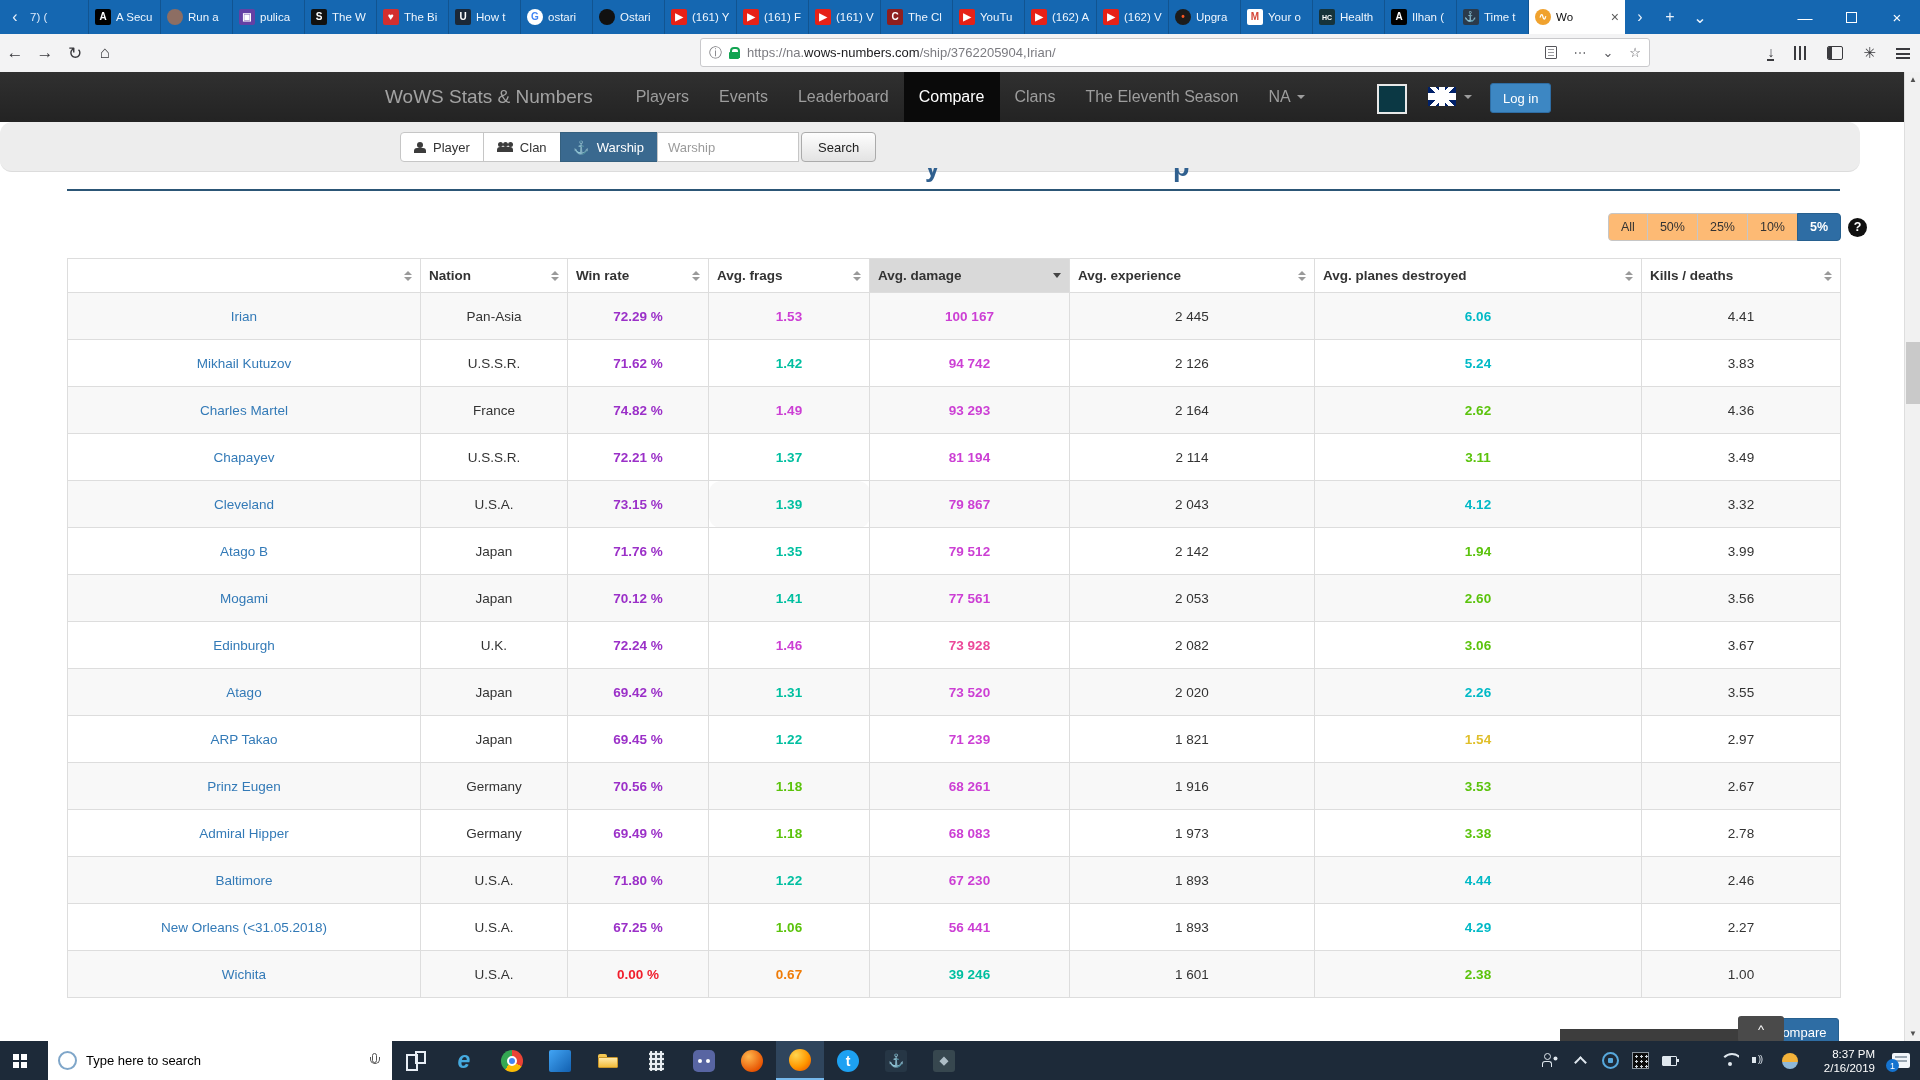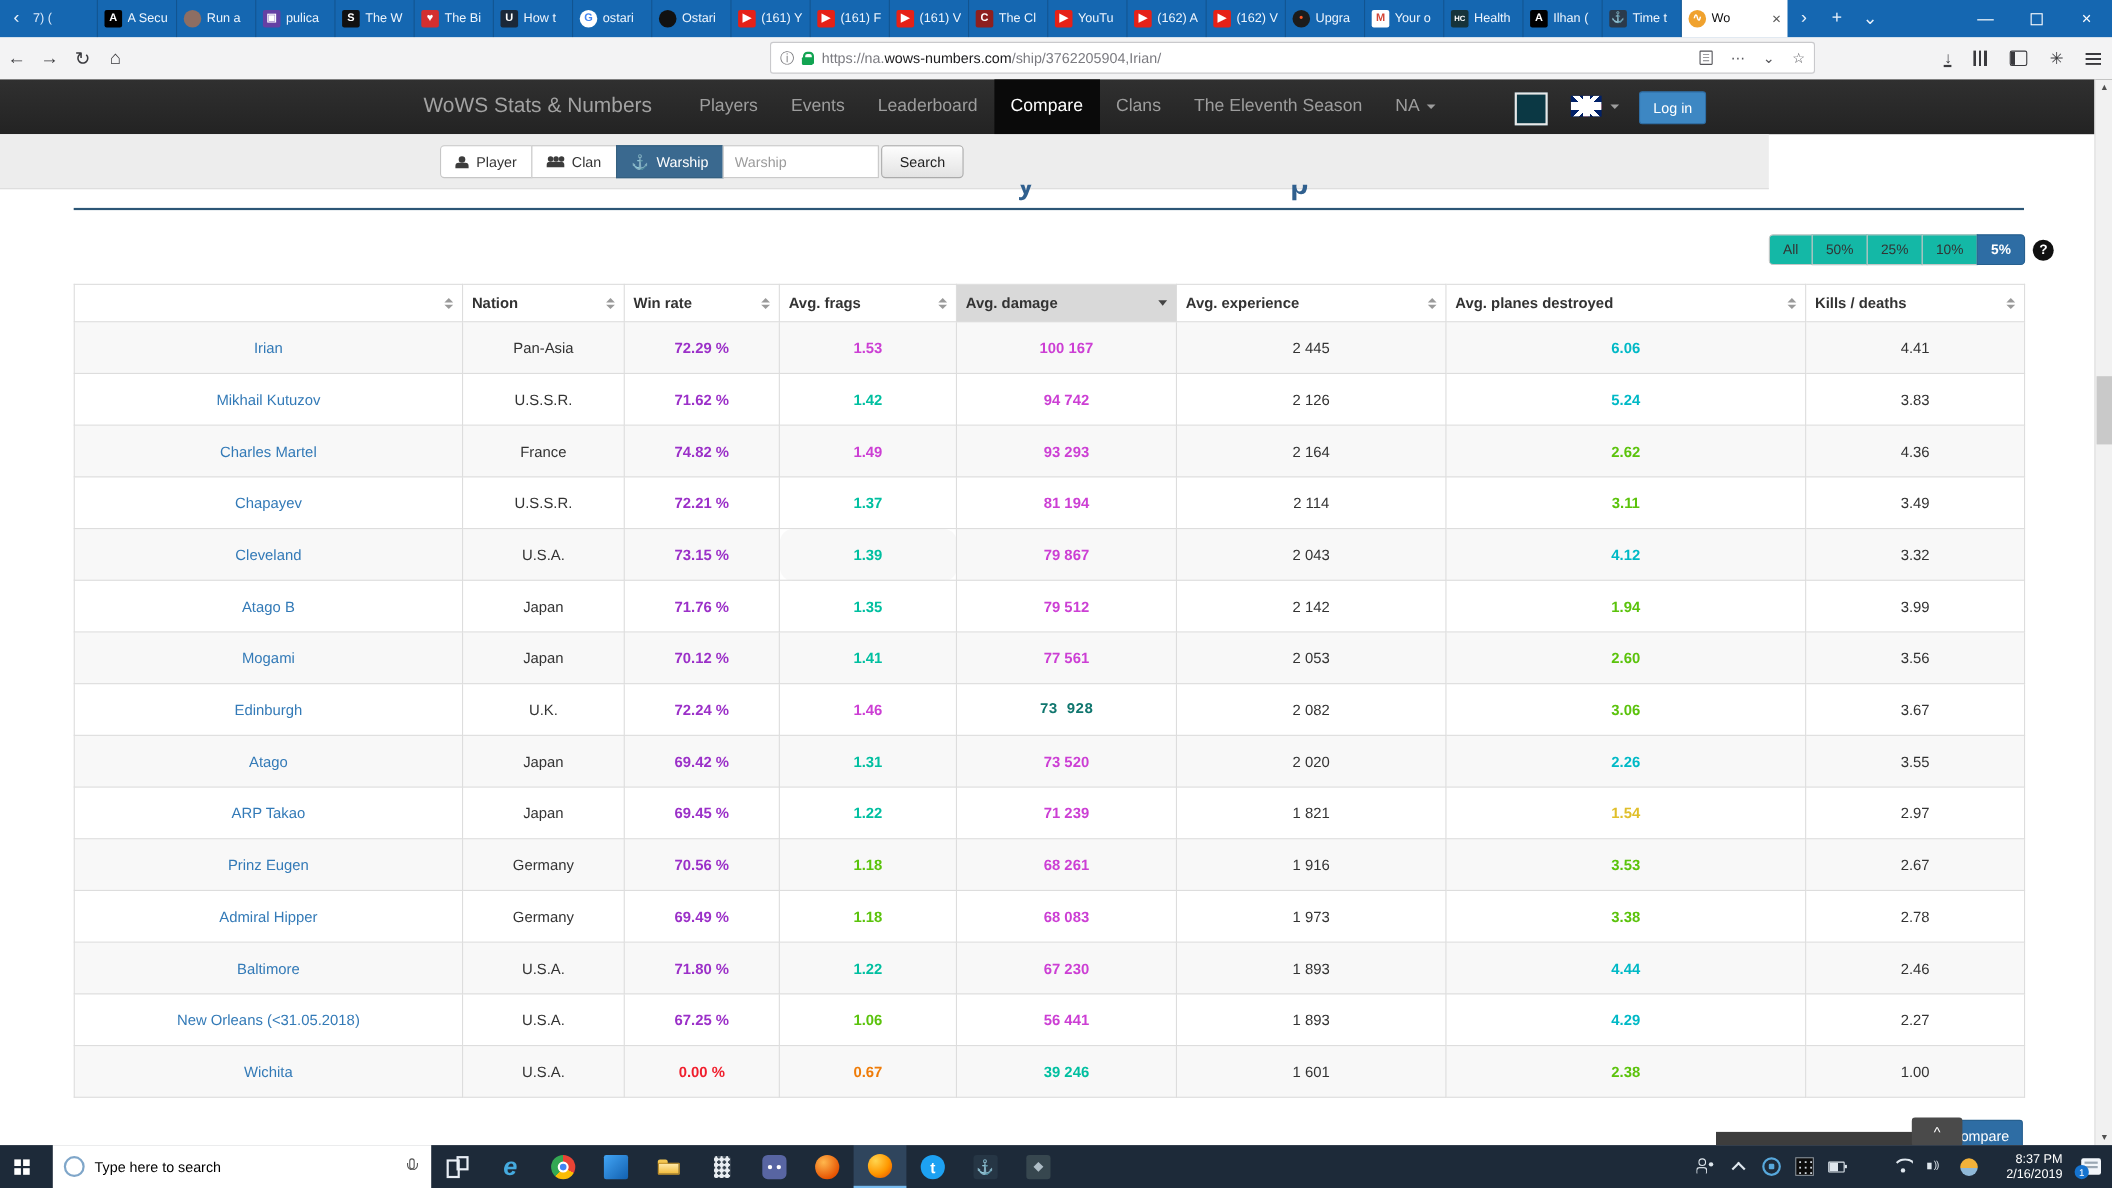--- a/index.html
+++ b/index.html
@@ -66,21 +66,21 @@
                 linear-gradient(-45deg,transparent 44%,#fff 44% 56%,transparent 56%);}
   .flagbox::after{content:"";position:absolute;inset:0;
      background:linear-gradient(90deg,transparent 38%,#fff 38% 62%,transparent 62%),
                 linear-gradient(0deg,transparent 30%,#fff 30% 70%,transparent 70%),
                 linear-gradient(90deg,transparent 43%,#c8102e 43% 57%,transparent 57%),
                 linear-gradient(0deg,transparent 38%,#c8102e 38% 62%,transparent 62%);}
   .flagcaret{position:absolute;left:1464px;top:23px;}
   .loginbtn{position:absolute;left:1490px;top:11px;height:28px;padding:0 12px;background:#3d87c3;
             border:1px solid #2e6da4;border-radius:3px;color:#fff;font-size:13px;display:flex;align-items:center;}
 
-  .searchband{position:absolute;top:50px;left:0;width:1608px;height:49px;background:#ededed;border-bottom:1px solid #dcdcdc;}
+  .searchband{position:absolute;top:50px;left:0;width:1860px;height:49px;background:#ededed;border-bottom:1px solid #dcdcdc;border-radius:12px;}
   .sgroup{position:absolute;left:400px;top:10px;display:flex;height:30px;}
   .sbtn{height:30px;box-sizing:border-box;border:1px solid #c6c6c6;background:#fff;color:#333;
         font-size:13px;display:flex;align-items:center;gap:7px;padding:0 13px;margin-left:-1px;}
   .sbtn.first{border-radius:4px 0 0 4px;margin-left:0;}
   .sbtn.active{background:#3a698f;border-color:#35607f;color:#fff;}
   .p-ic{width:12px;height:11px;position:relative;}
   .p-ic::before{content:"";position:absolute;left:3px;top:0;width:6px;height:6px;border-radius:50%;background:#3c3c3c;}
   .p-ic::after{content:"";position:absolute;left:0;top:6px;width:12px;height:5px;border-radius:3px 3px 0 0;background:#3c3c3c;}
   .c-ic{width:16px;height:11px;position:relative;}
   .c-ic::before{content:"";position:absolute;left:1px;top:0;width:5px;height:5px;border-radius:50%;background:#3c3c3c;box-shadow:5px 0 0 #3c3c3c,10px 0 0 #3c3c3c;}
@@ -92,21 +92,21 @@
   .searchbtn{height:30px;box-sizing:border-box;margin-left:2px;padding:0 16px;border:1px solid #ababab;
              border-radius:4px;background:linear-gradient(#fdfdfd,#e3e3e3);font-size:13px;color:#222;
              display:flex;align-items:center;}
 
   .fragwrap{position:absolute;left:925px;top:96px;width:300px;height:17px;overflow:hidden;}
   .fragwrap span{position:absolute;top:-16px;font-size:27px;font-weight:bold;color:#30608f;}
   .fragwrap span:nth-child(2){left:248px;}
   .hrline{position:absolute;left:67px;top:117px;width:1773px;height:2px;background:#2c5676;}
 
   .filters{position:absolute;left:1608px;top:141px;display:flex;align-items:center;}
-  .fbtn{height:28px;box-sizing:border-box;border:1px solid #c6c6c6;background:#14b8a6;color:#333;
+  .fbtn{height:28px;box-sizing:border-box;border:1px solid #c6c6c6;background:#fdba74;color:#333;
         font-size:12.5px;display:flex;align-items:center;padding:0 12px;margin-left:-1px;}
   .fbtn.first{border-radius:4px 0 0 4px;margin-left:0;}
   .fbtn.last{border-radius:0 4px 4px 0;}
   .fbtn.active{background:#2e6da4;border-color:#27608f;color:#fff;font-weight:bold;}
   .qmark{width:19px;height:19px;border-radius:50%;background:#101010;color:#fff;font-size:12.5px;font-weight:bold;
          display:flex;align-items:center;justify-content:center;margin-left:7px;}
 
   
   .tablewrap{position:absolute;left:67px;top:186px;}
   table.stats{border-collapse:collapse;table-layout:fixed;width:1773px;font-size:13.5px;color:#333;}
@@ -547,21 +547,21 @@
               <td class="b" style="color: rgb(204, 63, 212);">77 561</td>
               <td>2 053</td>
               <td class="b" style="color: rgb(91, 195, 12);">2.60</td>
               <td>3.56</td>
             </tr>
             <tr>
               <td><a class="ship">Edinburgh</a></td>
               <td>U.K.</td>
               <td class="b" style="color: rgb(155, 48, 200);">72.24 %</td>
               <td class="b" style="color: rgb(204, 63, 212);">1.46</td>
-              <td class="b" style="color: #0f766e; font-family: Liberation Mono, monospace;">73 928</td>
+              <td class="b" style="color: #ec4899;">73 928</td>
               <td>2 082</td>
               <td class="b" style="color: rgb(91, 195, 12);">3.06</td>
               <td>3.67</td>
             </tr>
             <tr class="odd">
               <td><a class="ship">Atago</a></td>
               <td>Japan</td>
               <td class="b" style="color: rgb(155, 48, 200);">69.42 %</td>
               <td class="b" style="color: rgb(0, 191, 160);">1.31</td>
               <td class="b" style="color: rgb(204, 63, 212);">73 520</td>

